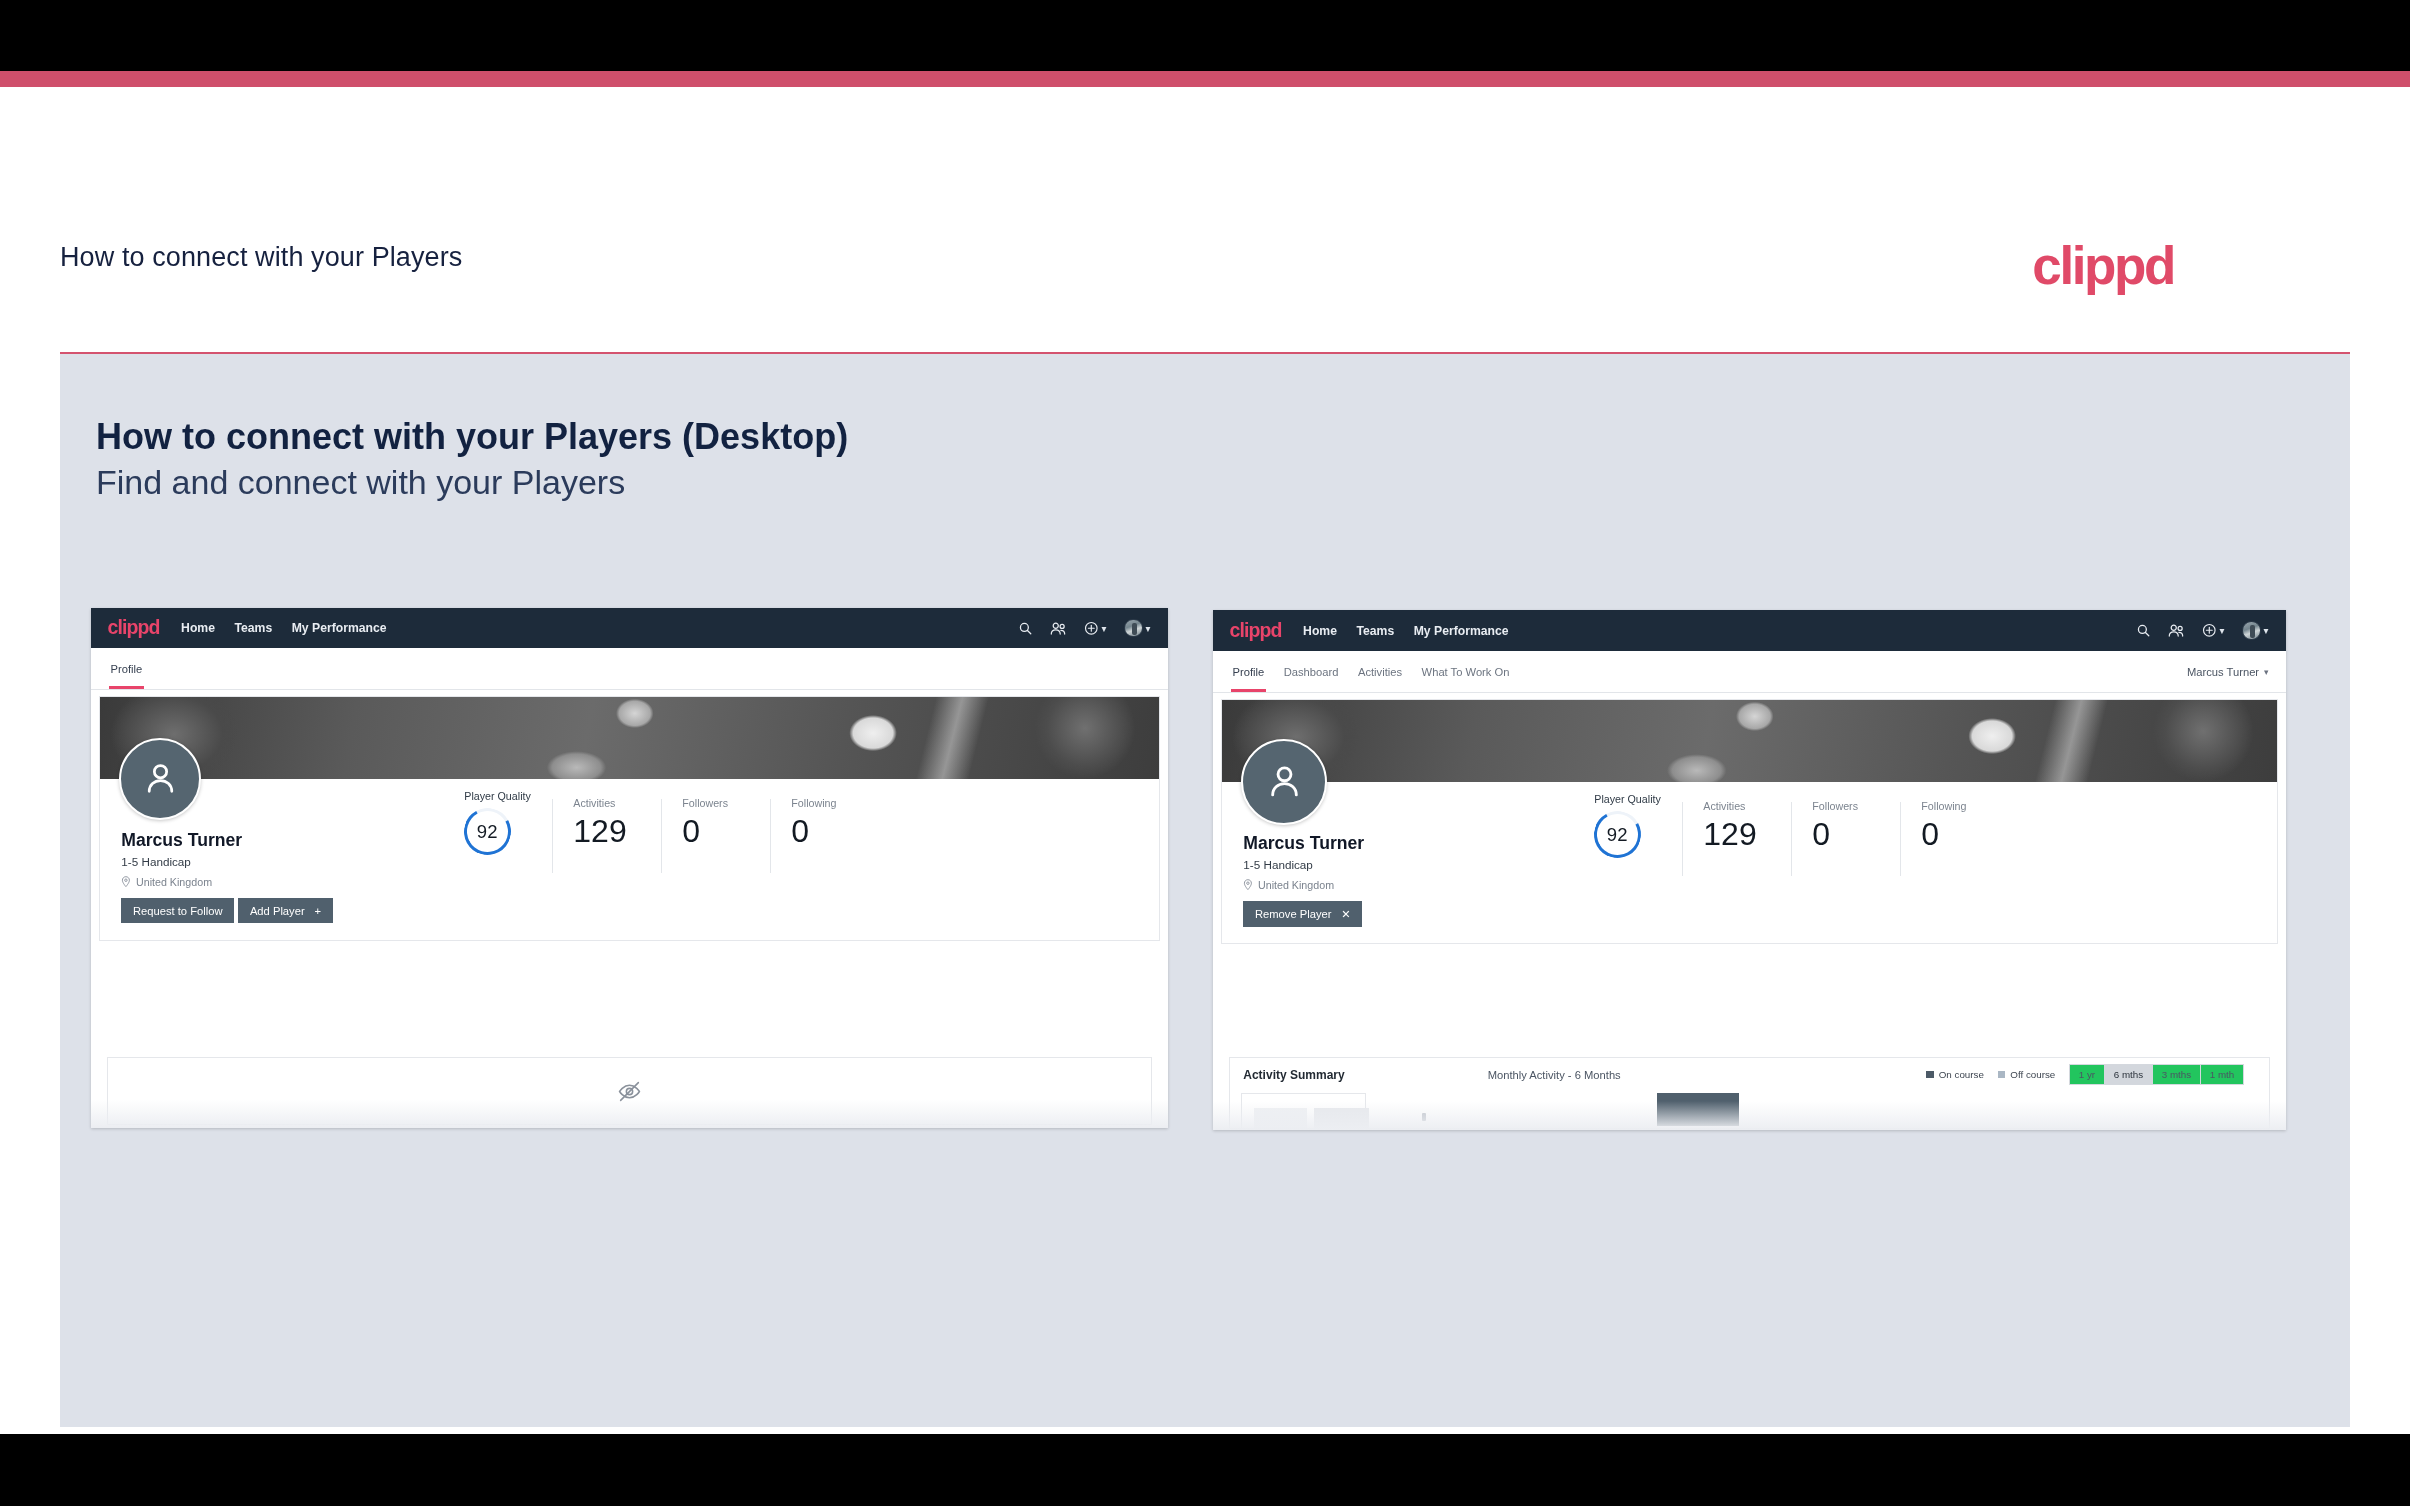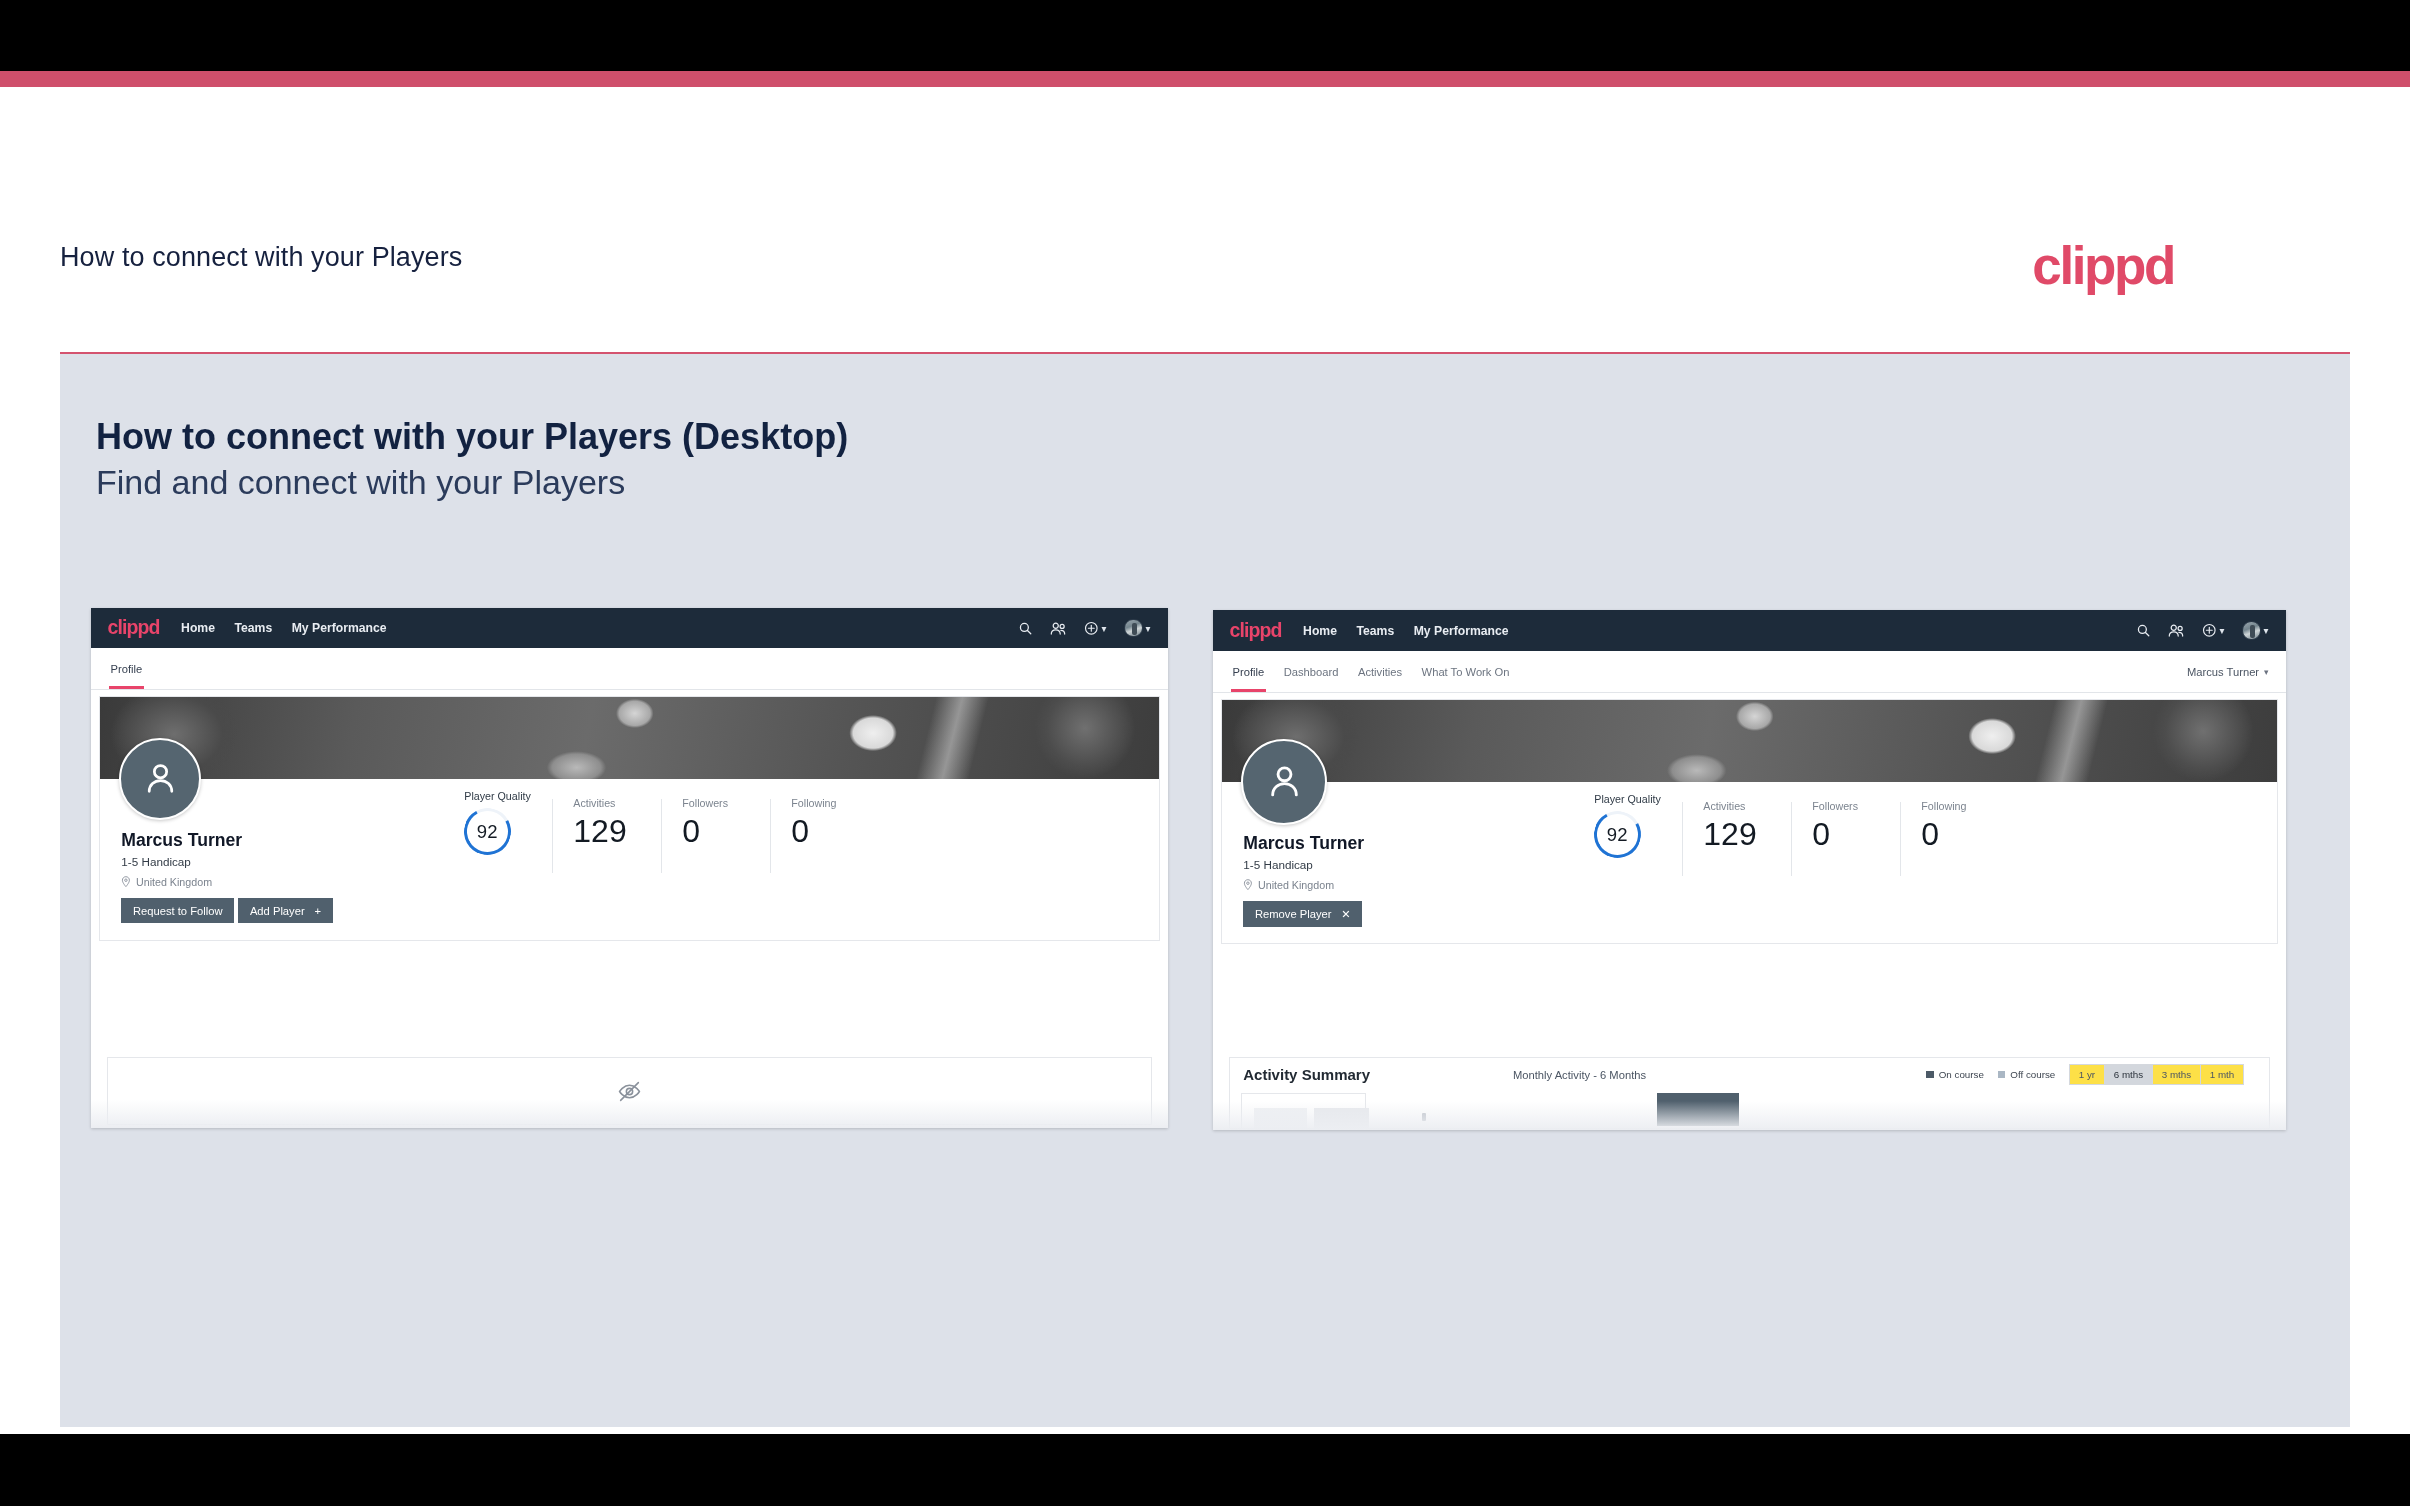--- a/index.html
+++ b/index.html
@@ -186,28 +186,28 @@
     background:linear-gradient(180deg,rgba(255,255,255,0) 0%,#eceef2 100%);
     pointer-events:none;
   }
 
   
   .actcard {
     position:absolute; left:15.6px; right:15.6px; top:447px; height:72px;
     background:#fff; border:1px solid #e5e7eb;
   }
   .actrow { position:relative; height:33px; display:flex; align-items:center; }
-  .acttitle { font-size:15px; font-weight:bold; color:#222a33; margin-left:13.7px; white-space:nowrap; }
+  .acttitle { font-size:12px; font-weight:bold; color:#222a33; margin-left:13.7px; white-space:nowrap; }
   .actsub { font-size:11.2px; color:#4b5563; margin-left:107px; white-space:nowrap;padding-left:36px; }
   .legend { margin-left:auto; display:flex; gap:13.7px; margin-right:11.7px; }
   .legitem { display:flex; align-items:center; gap:4.9px; font-size:9.8px; color:#3e4651; white-space:nowrap; }
   .swatch { width:7.8px; height:7.8px; display:inline-block; }
   .seg { display:flex; border:1px solid #d4d8de; margin-right:13.7px; }
   .segbtn {
-    font-size:9.8px; color:#4b5563; padding:3.9px 8.8px; background:#fde047;
+    font-size:9.8px; color:#4b5563; padding:3.9px 8.8px; background:#22c55e;
     border-right:1px solid #d4d8de; white-space:nowrap;
   }
   .segbtn:last-child { border-right:none; }
   .segbtn.active { background:#d3d7dd; color:#2c333c; }
 
   .actbody { position:relative; height:37px; overflow:hidden; }
   .mini-panel {
     position:absolute; left:11.7px; top:2px; width:125px; height:43px;
     border:1px solid #e5e7eb; background:#fff;
   }

